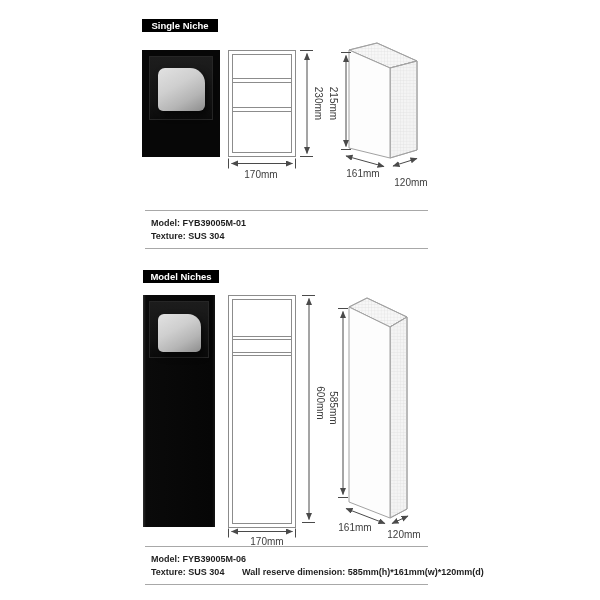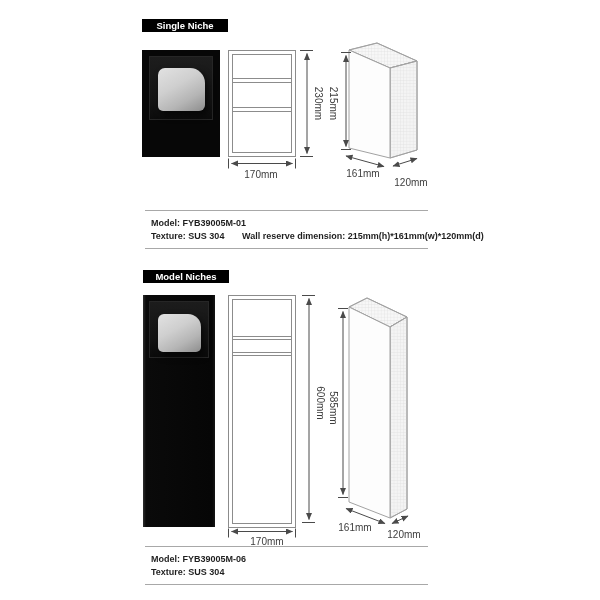--- a/index.html
+++ b/index.html
@@ -1,18 +1,18 @@
 <!DOCTYPE html>
 <html><head>
 <meta charset="utf-8">
 <style>
   html,body{margin:0;padding:0;background:#fff;}
   .canvas{position:relative;width:600px;height:600px;background:#ffffff;overflow:hidden;
           font-family:"Liberation Sans",sans-serif;}
-  .badge{position:absolute;width:86px;height:13px;line-height:13px;background:#000;
+  .badge{position:absolute;width:76px;height:13px;line-height:13px;background:#000;
          color:#fff;font-size:9.5px;font-weight:700;text-align:center;white-space:nowrap;}
   .photo{position:absolute;background:#070707;}
   .photo .opening{position:absolute;border:1px solid #262626;}
   .photo .cube{position:absolute;}
   .cube{background:linear-gradient(150deg,#e2e2e2 0%,#cfcfcf 40%,#b5b5b5 70%,#8d8d8d 100%);
         box-shadow:3px 4px 7px rgba(0,0,0,.65);}
   .rule{position:absolute;height:1px;background:#a8a8a8;}
   .txt{position:absolute;font-size:9px;font-weight:700;color:#1e1e1e;white-space:nowrap;}
   svg.draw{position:absolute;left:0;top:0;}
   svg .ln{stroke:#8c8c8c;fill:none;stroke-width:1;}
@@ -139,30 +139,30 @@
 
   <div class="rule" style="left:145px;top:210px;width:283px"></div>
   <div class="txt" style="left:151px;top:218px">
     <span>Model:</span>
     <span>FYB39005M-01</span>
   </div>
   <div class="txt" style="left:151px;top:231px">
     <span>Texture:</span>
     <span>SUS 304</span>
   </div>
-  <div class="txt" style="left:242px;top:231px">
-    <span>Wall reserve dimension:</span>
-    <span>215mm(h)*161mm(w)*120mm(d)</span>
-  </div>
   <div class="rule" style="left:145px;top:248px;width:283px"></div>
 
   <div class="rule" style="left:145px;top:546px;width:283px"></div>
   <div class="txt" style="left:151px;top:554px">
     <span>Model:</span>
     <span>FYB39005M-06</span>
   </div>
   <div class="txt" style="left:151px;top:567px">
     <span>Texture:</span>
     <span>SUS 304</span>
   </div>
+  <div class="txt" style="left:242px;top:567px">
+    <span>Wall reserve dimension:</span>
+    <span>585mm(h)*161mm(w)*120mm(d)</span>
+  </div>
   <div class="rule" style="left:145px;top:584px;width:283px"></div>
 
 </div>
 
 </body></html>

